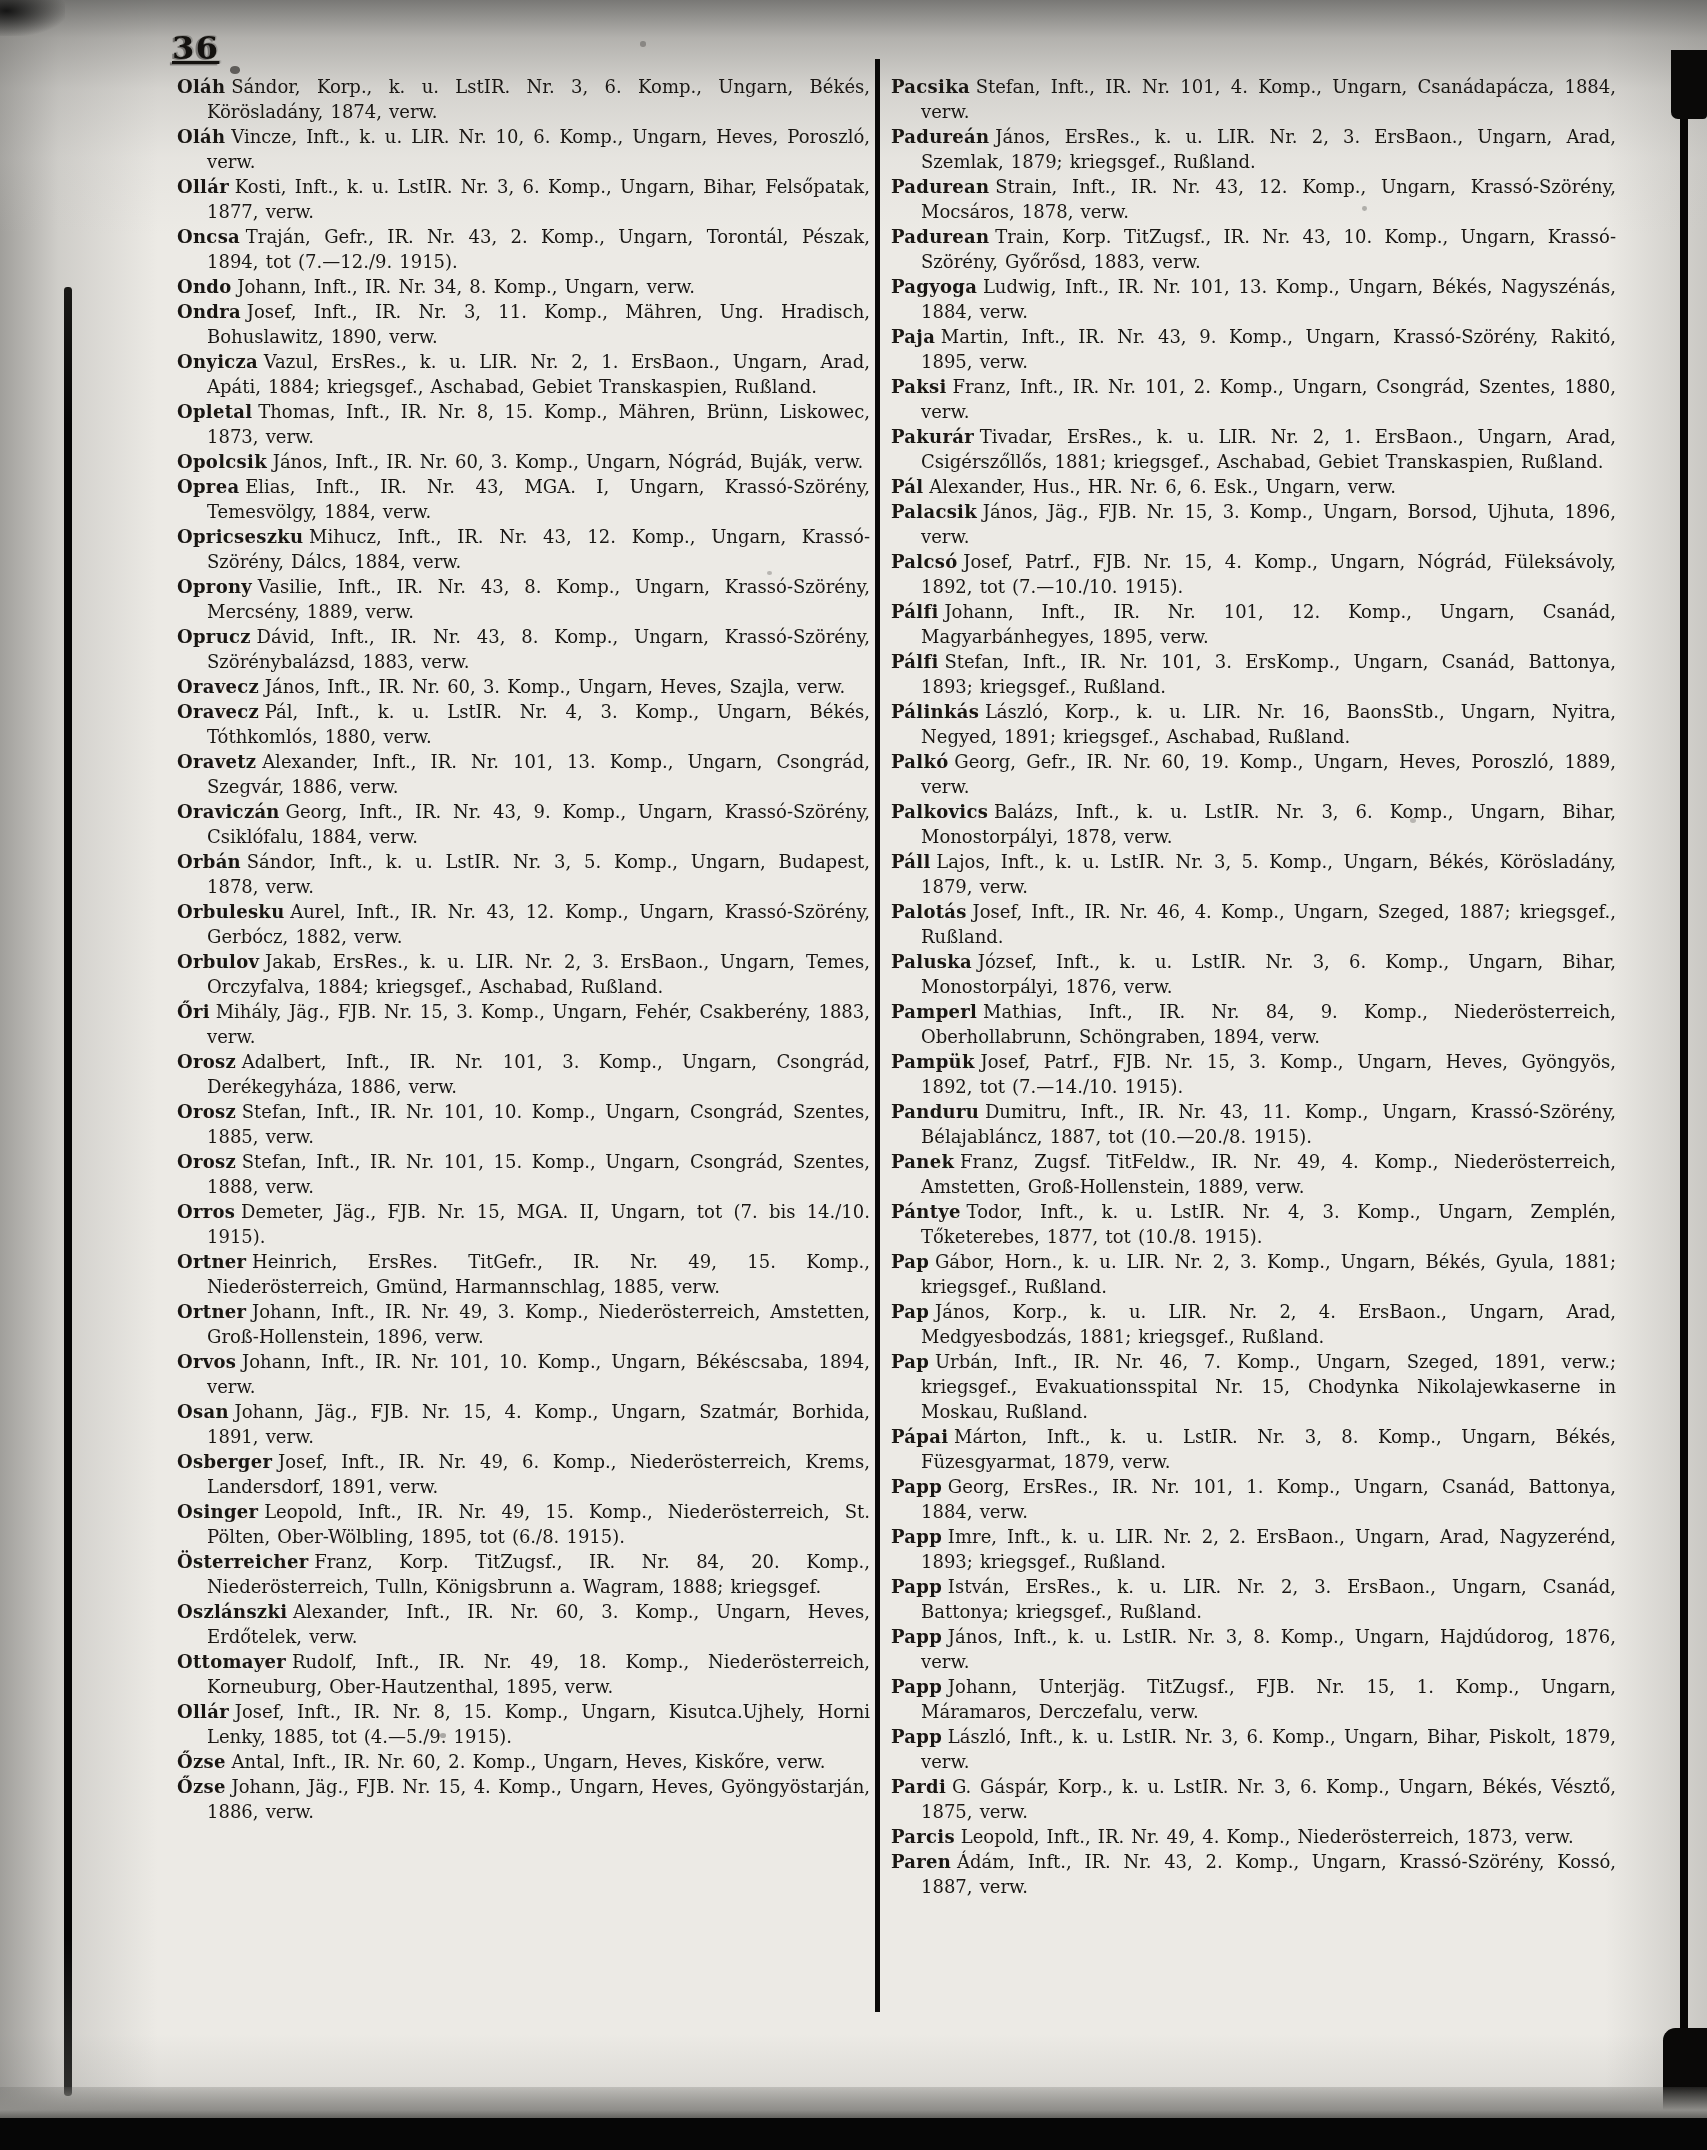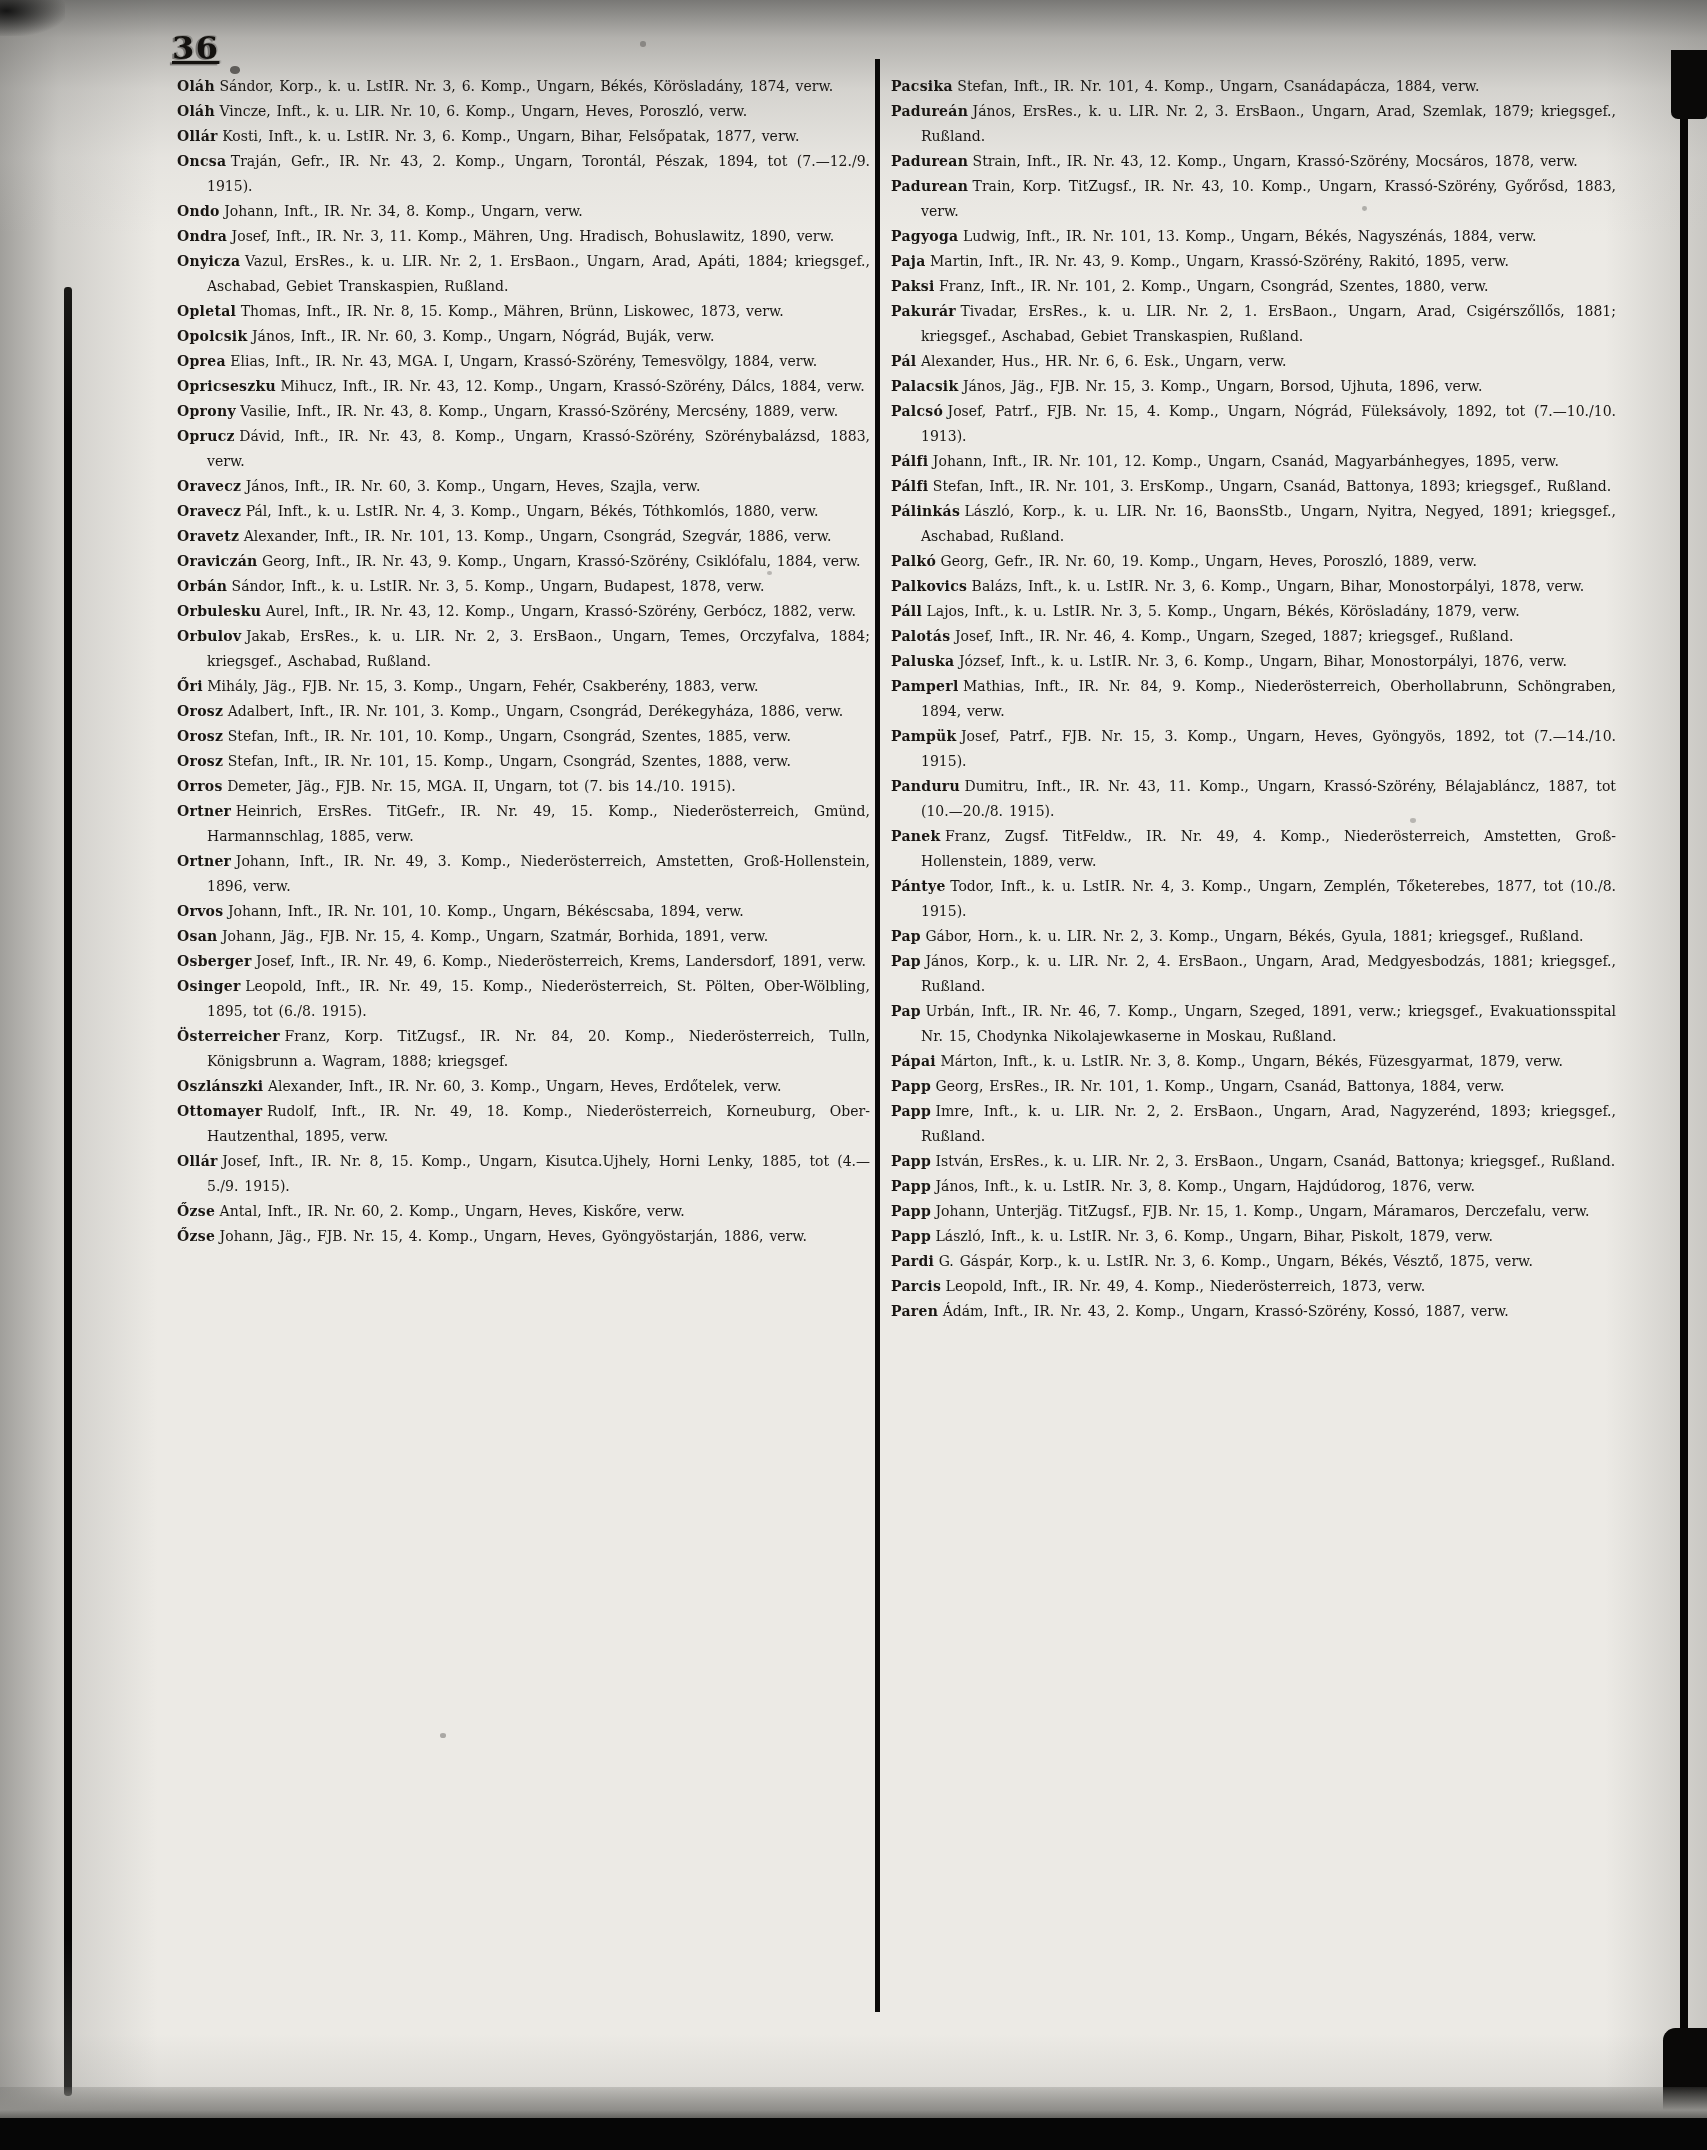--- a/index.html
+++ b/index.html
@@ -20,21 +20,21 @@
   .page-number{
     position:absolute;left:172px;top:29px;
     font-size:32px;font-weight:bold;
     color:#14120f;
     text-shadow:-2.1px 1.4px 0 rgba(40,38,36,.45), 1.4px -0.7px 0 rgba(40,38,36,.25);
     letter-spacing:1.4px;
     text-decoration:underline;
   }
   .column{
     position:absolute;top:74px;
-    font-size:14px;line-height:25px;
+    font-size:18px;line-height:25px;
     text-align:justify;
     word-spacing:1.4px;
   }
   .column.left{left:177px;width:693px;}
   .column.right{left:891px;width:725px;}
   .entry{margin:0;padding-left:30px;text-indent:-30px;}
   .surname{font-weight:bold;margin-right:.32em;letter-spacing:0.3px;}
   .divider{
     position:absolute;left:875px;top:59px;width:4.8px;height:1953px;
     background:#0b0a09;
@@ -127,21 +127,21 @@
       <p class="entry"><span class="surname">Pacsika</span><span class="rest">Stefan, Inft., IR. Nr. 101, 4. Komp., Ungarn, Csanádapácza, 1884, verw.</span></p>
       <p class="entry"><span class="surname">Padureán</span><span class="rest">János, ErsRes., k. u. LIR. Nr. 2, 3. ErsBaon., Ungarn, Arad, Szemlak, 1879; kriegsgef., Rußland.</span></p>
       <p class="entry"><span class="surname">Padurean</span><span class="rest">Strain, Inft., IR. Nr. 43, 12. Komp., Ungarn, Krassó-Szörény, Mocsáros, 1878, verw.</span></p>
       <p class="entry"><span class="surname">Padurean</span><span class="rest">Train, Korp. TitZugsf., IR. Nr. 43, 10. Komp., Ungarn, Krassó-Szörény, Győrősd, 1883, verw.</span></p>
       <p class="entry"><span class="surname">Pagyoga</span><span class="rest">Ludwig, Inft., IR. Nr. 101, 13. Komp., Ungarn, Békés, Nagyszénás, 1884, verw.</span></p>
       <p class="entry"><span class="surname">Paja</span><span class="rest">Martin, Inft., IR. Nr. 43, 9. Komp., Ungarn, Krassó-Szörény, Rakitó, 1895, verw.</span></p>
       <p class="entry"><span class="surname">Paksi</span><span class="rest">Franz, Inft., IR. Nr. 101, 2. Komp., Ungarn, Csongrád, Szentes, 1880, verw.</span></p>
       <p class="entry"><span class="surname">Pakurár</span><span class="rest">Tivadar, ErsRes., k. u. LIR. Nr. 2, 1. ErsBaon., Ungarn, Arad, Csigérszőllős, 1881; kriegsgef., Aschabad, Gebiet Transkaspien, Rußland.</span></p>
       <p class="entry"><span class="surname">Pál</span><span class="rest">Alexander, Hus., HR. Nr. 6, 6. Esk., Ungarn, verw.</span></p>
       <p class="entry"><span class="surname">Palacsik</span><span class="rest">János, Jäg., FJB. Nr. 15, 3. Komp., Ungarn, Borsod, Ujhuta, 1896, verw.</span></p>
-      <p class="entry"><span class="surname">Palcsó</span><span class="rest">Josef, Patrf., FJB. Nr. 15, 4. Komp., Ungarn, Nógrád, Füleksávoly, 1892, tot (7.—10./10. 1913).</span></p>
+      <p class="entry"><span class="surname">Palcsó</span><span class="rest">Josef, Patrf., FJB. Nr. 15, 4. Komp., Ungarn, Nógrád, Füleksávoly, 1892, tot (7.—10./10. 1915).</span></p>
       <p class="entry"><span class="surname">Pálfi</span><span class="rest">Johann, Inft., IR. Nr. 101, 12. Komp., Ungarn, Csanád, Magyarbánhegyes, 1895, verw.</span></p>
       <p class="entry"><span class="surname">Pálfi</span><span class="rest">Stefan, Inft., IR. Nr. 101, 3. ErsKomp., Ungarn, Csanád, Battonya, 1893; kriegsgef., Rußland.</span></p>
       <p class="entry"><span class="surname">Pálinkás</span><span class="rest">László, Korp., k. u. LIR. Nr. 16, BaonsStb., Ungarn, Nyitra, Negyed, 1891; kriegsgef., Aschabad, Rußland.</span></p>
       <p class="entry"><span class="surname">Palkó</span><span class="rest">Georg, Gefr., IR. Nr. 60, 19. Komp., Ungarn, Heves, Poroszló, 1889, verw.</span></p>
       <p class="entry"><span class="surname">Palkovics</span><span class="rest">Balázs, Inft., k. u. LstIR. Nr. 3, 6. Komp., Ungarn, Bihar, Monostorpályi, 1878, verw.</span></p>
       <p class="entry"><span class="surname">Páll</span><span class="rest">Lajos, Inft., k. u. LstIR. Nr. 3, 5. Komp., Ungarn, Békés, Körösladány, 1879, verw.</span></p>
       <p class="entry"><span class="surname">Palotás</span><span class="rest">Josef, Inft., IR. Nr. 46, 4. Komp., Ungarn, Szeged, 1887; kriegsgef., Rußland.</span></p>
       <p class="entry"><span class="surname">Paluska</span><span class="rest">József, Inft., k. u. LstIR. Nr. 3, 6. Komp., Ungarn, Bihar, Monostorpályi, 1876, verw.</span></p>
       <p class="entry"><span class="surname">Pamperl</span><span class="rest">Mathias, Inft., IR. Nr. 84, 9. Komp., Niederösterreich, Oberhollabrunn, Schöngraben, 1894, verw.</span></p>
       <p class="entry"><span class="surname">Pampük</span><span class="rest">Josef, Patrf., FJB. Nr. 15, 3. Komp., Ungarn, Heves, Gyöngyös, 1892, tot (7.—14./10. 1915).</span></p>

